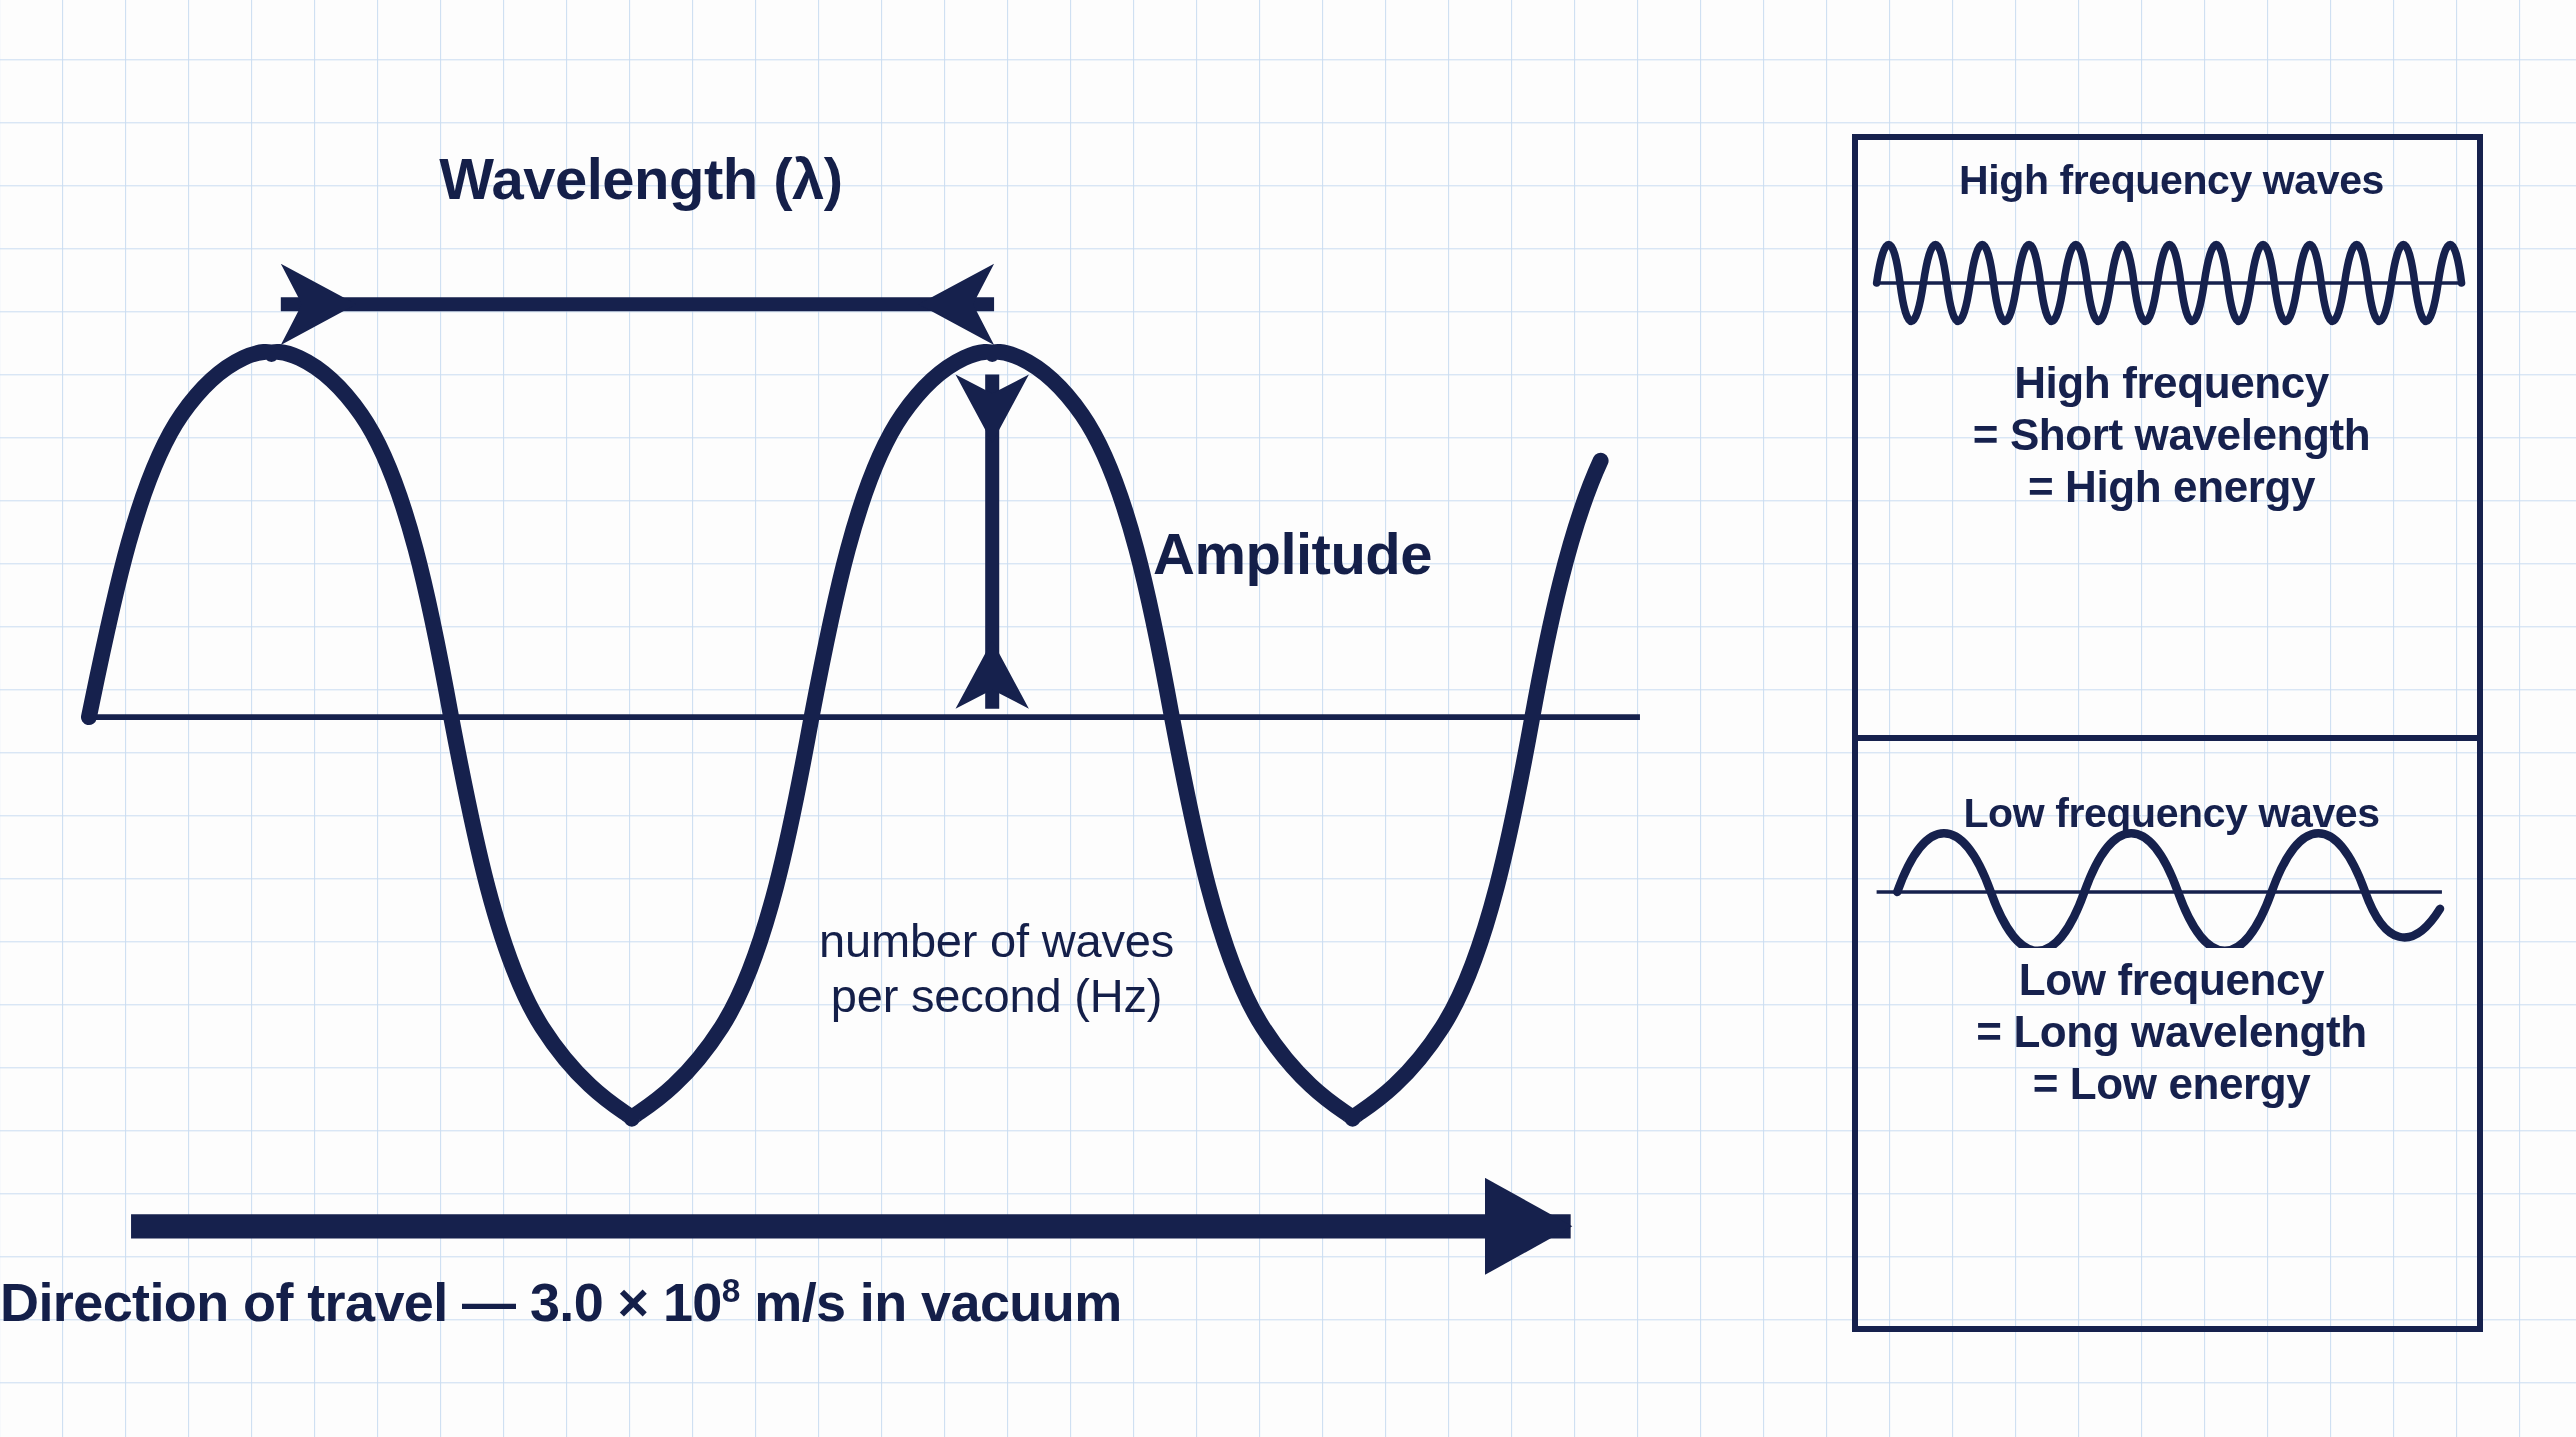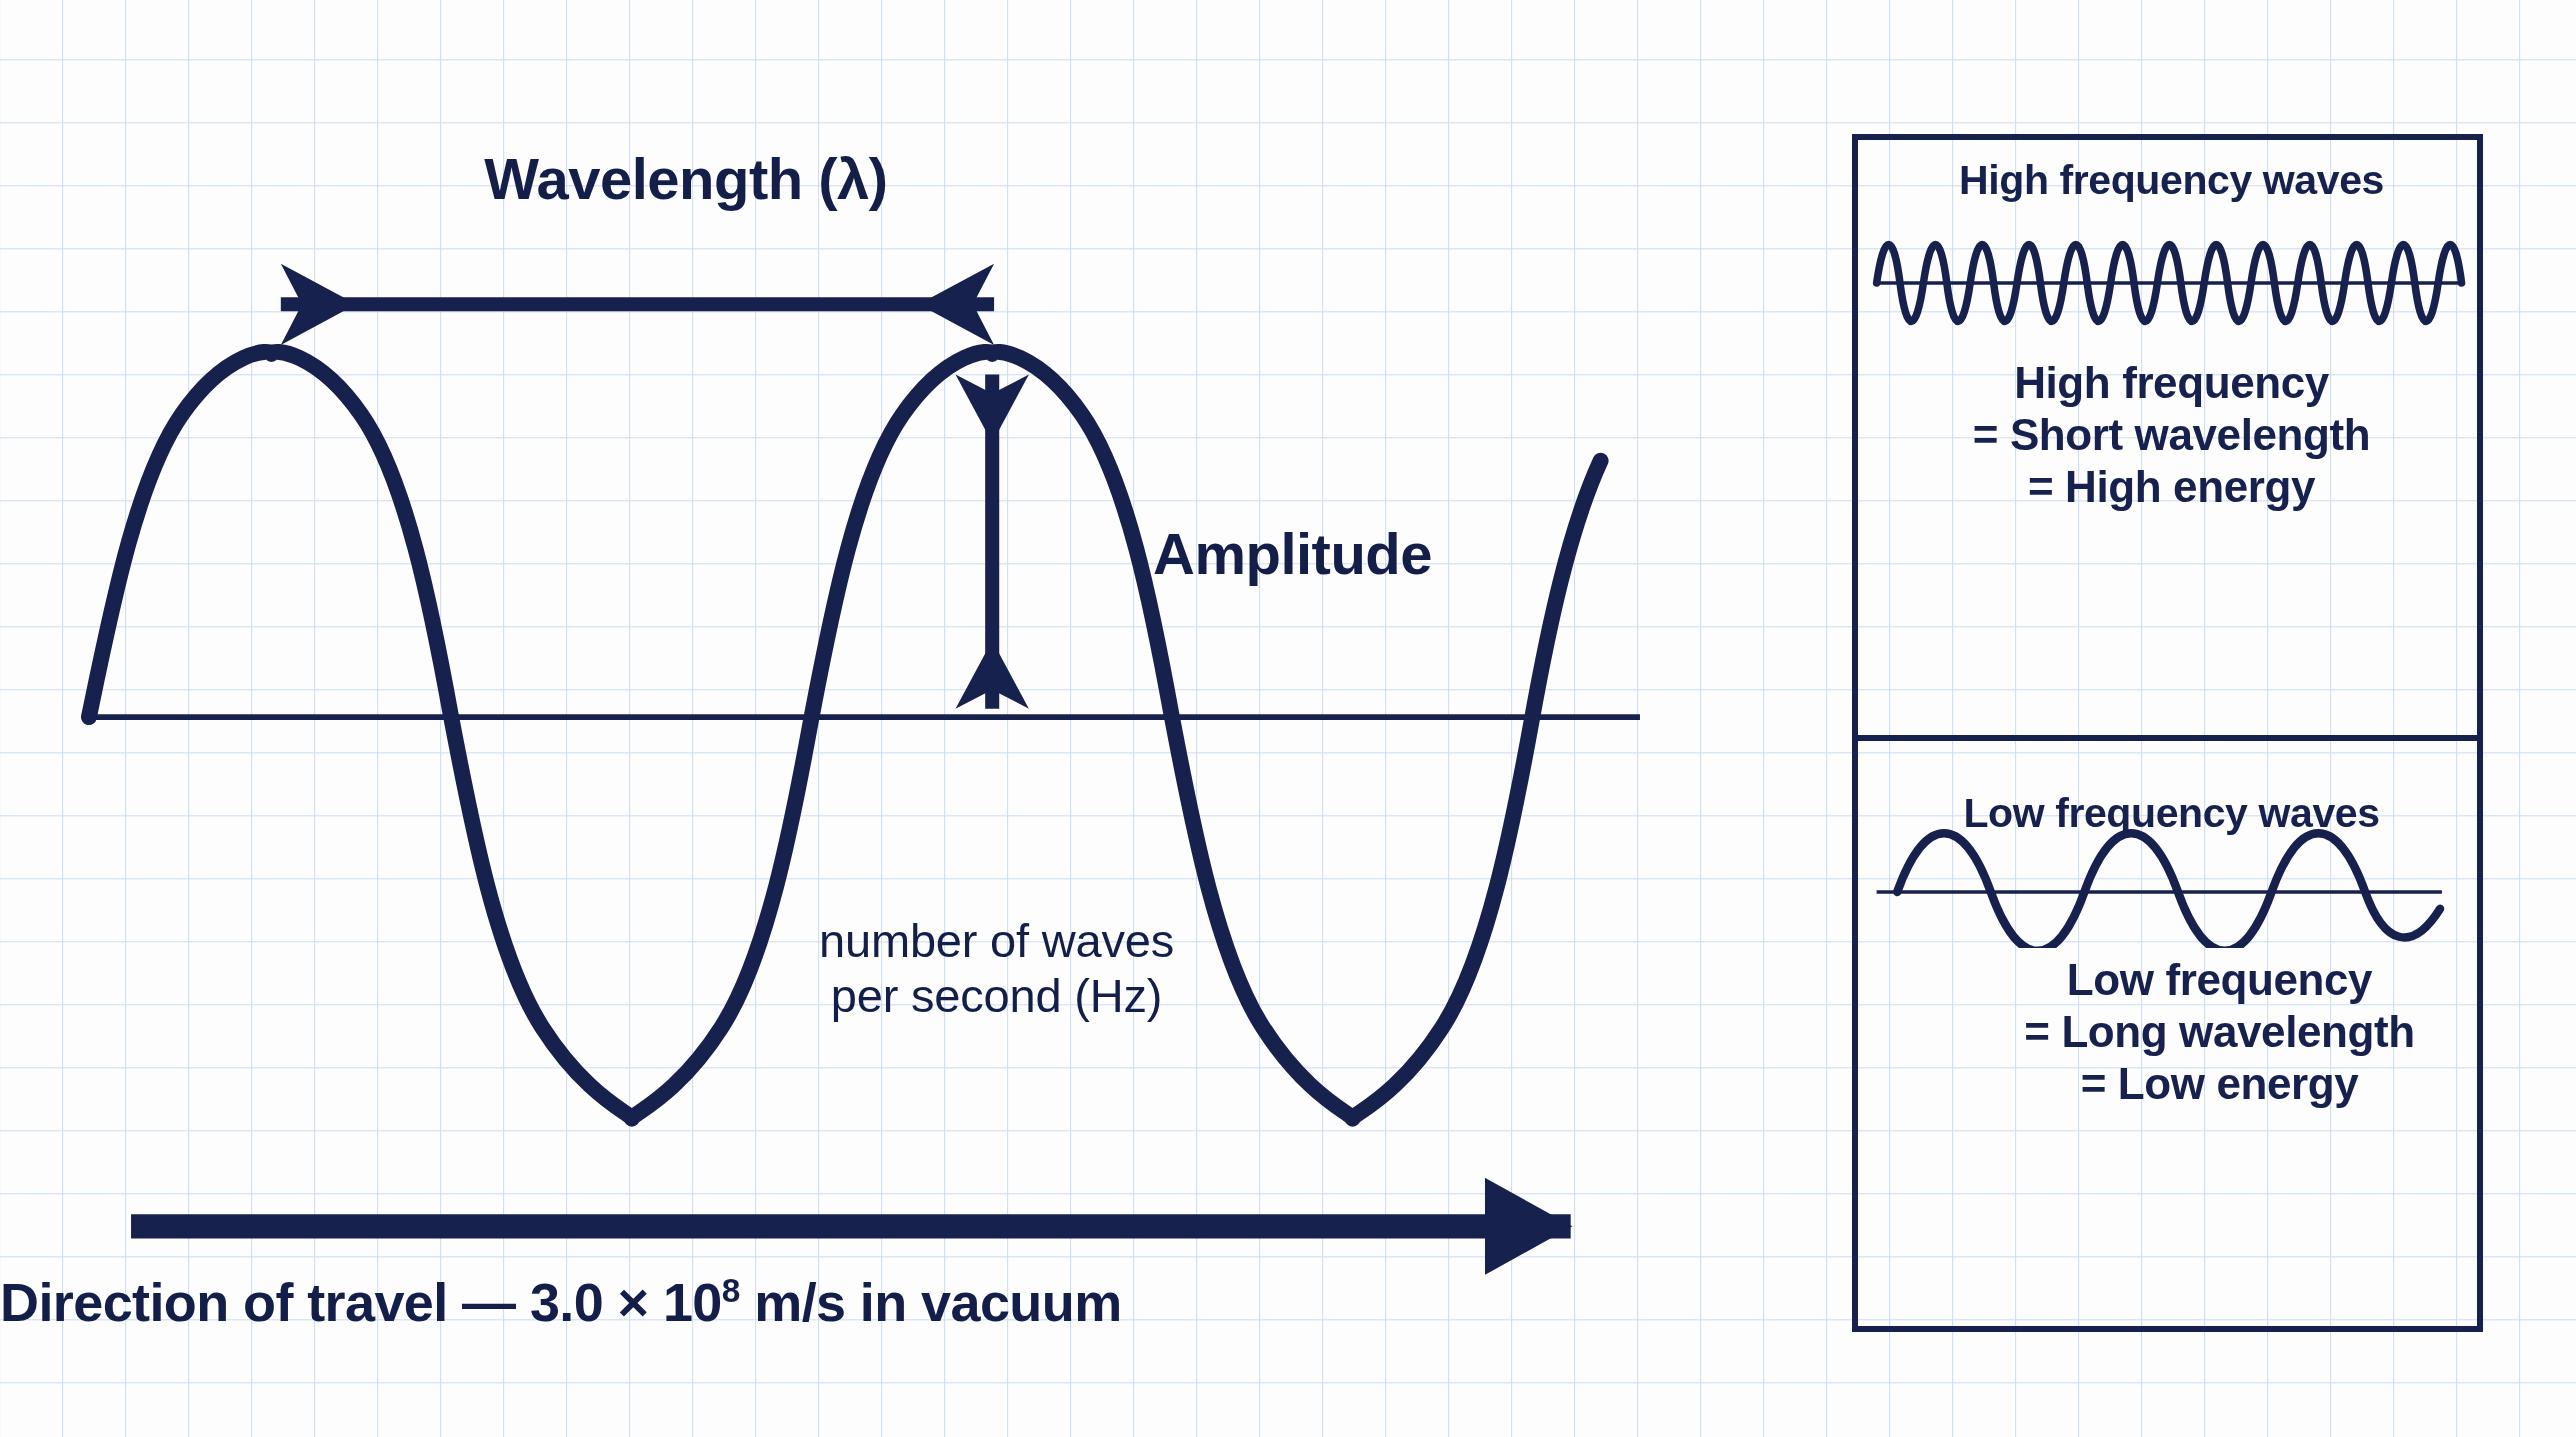--- a/index.html
+++ b/index.html
@@ -12,21 +12,21 @@
     background-size:63px 63px;
     background-position:-0.9px -3.7px;
     font-family:"Liberation Sans", sans-serif;
     color:#16214d;
   }
   .sheet{position:absolute;inset:0;}
   svg.layer{position:absolute;left:0;top:0;width:2576px;height:1438px;overflow:visible;}
   .lbl{position:absolute;color:#141f49;white-space:nowrap;}
   #wavelength-label{
     left:0;top:145px;width:1282px;text-align:center;
-    font-size:58px;font-weight:bold;letter-spacing:-0.5px;padding-left:45px;
+    font-size:58px;font-weight:bold;letter-spacing:-0.5px;
   }
   #amplitude-label{
     left:1153px;top:484px;font-size:58px;font-weight:bold;letter-spacing:-0.5px;margin-top:36px;
   }
   #frequency-block{
     left:580px;top:913px;width:833px;text-align:center;line-height:1.18;
   }
   #frequency-block .f-title{font-size:51px;font-weight:bold;letter-spacing:-0.3px;}
   #frequency-block .f-title i{font-family:"Liberation Serif",serif;font-style:italic;font-weight:bold;}
   #frequency-block .f-sub{font-size:47px;font-weight:400;letter-spacing:-0.2px;}
@@ -47,21 +47,21 @@
     position:absolute;left:4px;width:100%;text-align:center;
     font-size:41px;font-weight:bold;letter-spacing:-0.4px;
   }
   #high-frequency-heading{top:17px;}
   #low-frequency-heading{top:17px;margin-top:32px;}
   .box-caption{
     position:absolute;left:4px;width:100%;text-align:center;
     font-size:44px;font-weight:bold;line-height:1.18;letter-spacing:-0.4px;
   }
   #high-frequency-caption{top:217px;}
-  #low-frequency-caption{top:213px;margin-left:48px;}
+  #low-frequency-caption{top:213px;}
   .mini-wave{position:absolute;left:13px;width:599px;}
   #high-frequency-wave{top:73px;height:140px;}
   #low-frequency-wave{top:67px;height:140px;}
 </style>
 </head>
 <body>
 
 <div class="sheet">
 
   <svg class="layer" viewBox="0 0 2752 1536">

